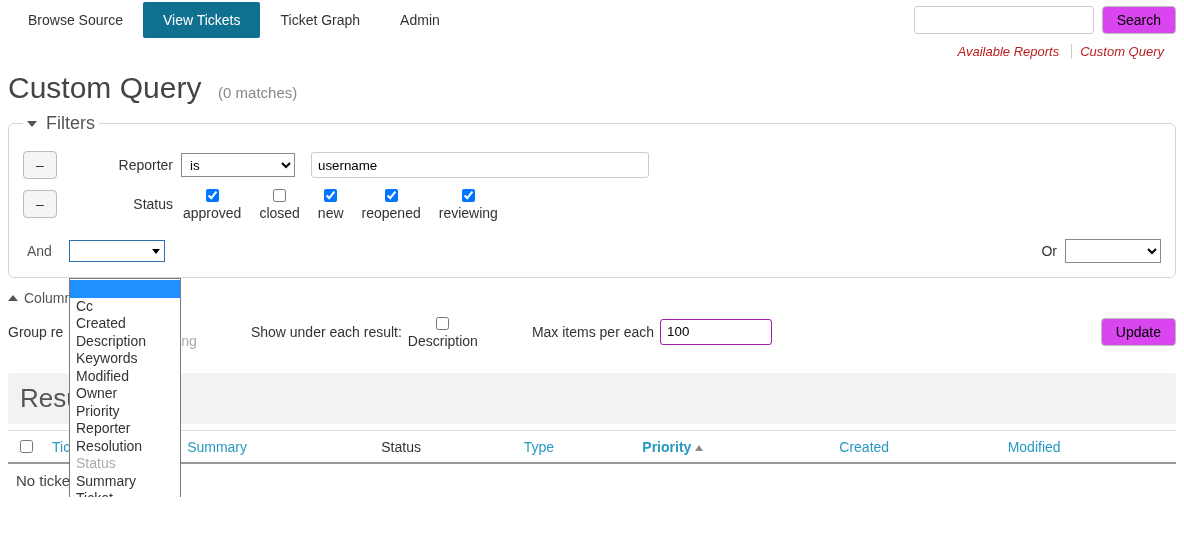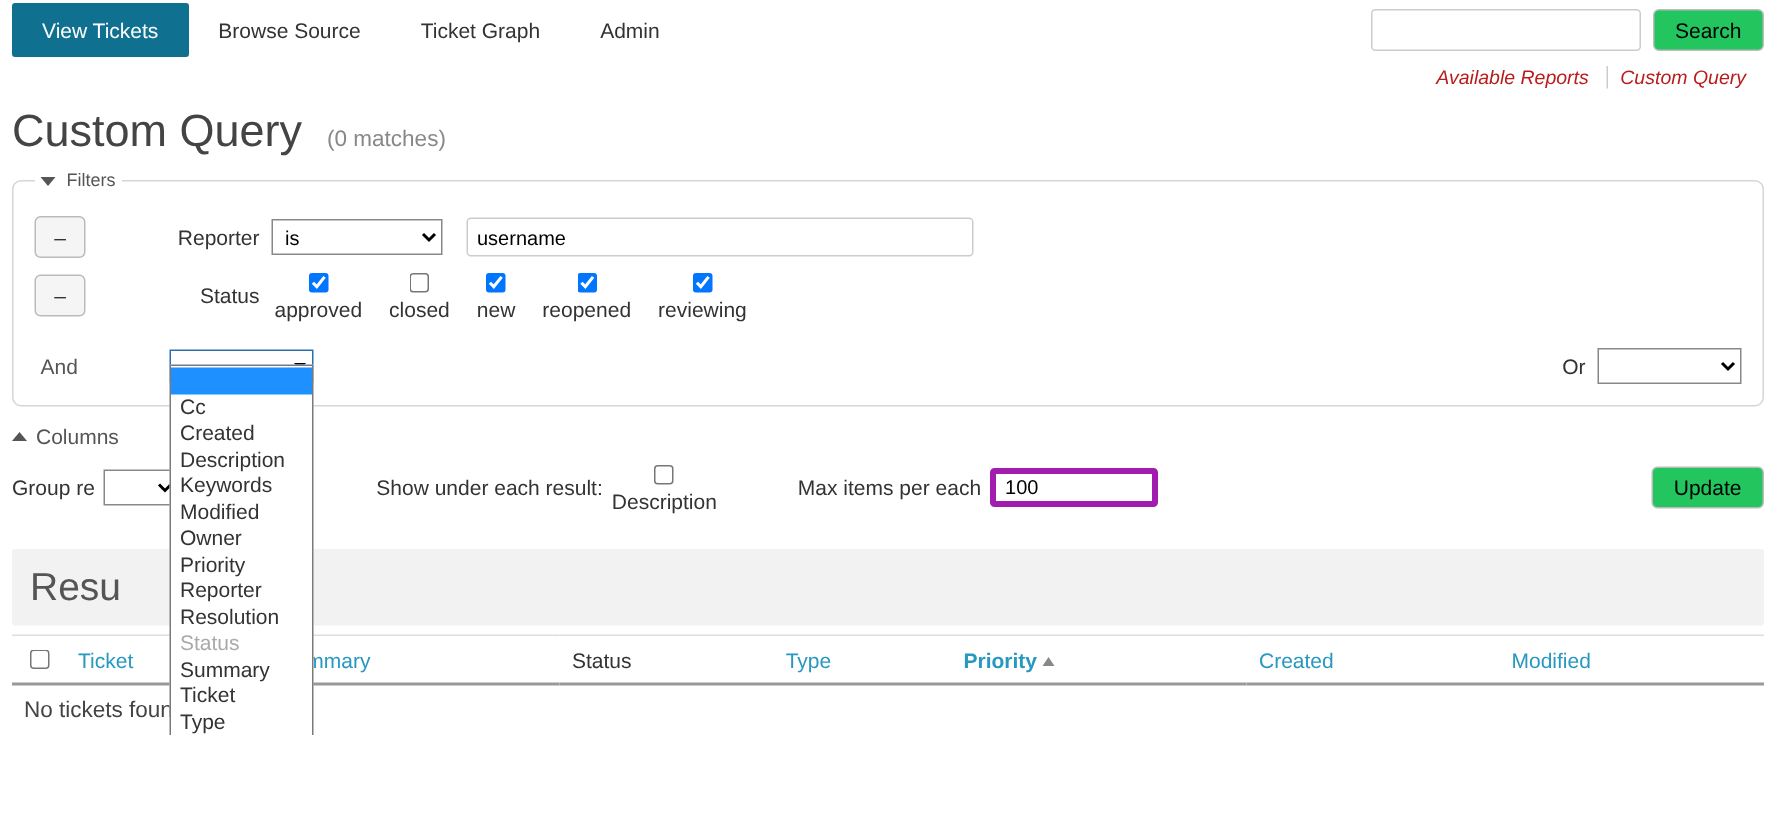--- a/index.html
+++ b/index.html
@@ -38,21 +38,21 @@
   .spacer { flex: 1; }
   .search-box {
     width: 180px;
     height: 28px;
     border: 1px solid #ccc;
     border-radius: 3px;
     margin-right: 8px;
     padding: 2px 6px;
   }
   .btn {
-    background: #22c55e;
+    background: #d946ef;
     border: 1px solid #bbb;
     border-radius: 4px;
     padding: 5px 14px;
     font-size: 14px;
     cursor: pointer;
   }
   .subnav {
     display: flex;
     justify-content: flex-end;
     padding: 4px 12px 0 0;
@@ -82,21 +82,21 @@
   }
   fieldset {
     border: 1px solid #d6d6d6;
     border-radius: 6px;
     margin: 6px 0 12px 0;
     padding: 10px 14px 14px 14px;
     position: relative;
   }
   legend {
     color: #555;
-    font-size: 12px;
+    font-size: 18px;
     padding: 0 4px;
   }
   .tri {
     display: inline-block;
     width: 0; height: 0;
     margin-right: 4px;
     vertical-align: middle;
   }
   .tri-down { border-left: 5px solid transparent; border-right: 5px solid transparent; border-top: 6px solid #555; }
   .tri-up { border-left: 5px solid transparent; border-right: 5px solid transparent; border-bottom: 6px solid #555; }
@@ -143,21 +143,20 @@
     display: inline-flex;
     align-items: center;
     margin-right: 18px;
     flex-direction: column;
   }
   .cbx input { margin-right: 4px; }
   .and-or-row {
     display: flex;
     align-items: center;
     margin-top: 18px;
-    gap: 44px;
   }
   .and-lbl { width: 42px; color: #555; margin-left: 4px;}
   .dd-wrap { position: relative; }
   .dd-select {
     width: 96px;
     height: 22px;
     border: 1px solid #2b6fb0;
     background: #fff;
     display: inline-flex;
     align-items: center;
@@ -166,23 +165,23 @@
     cursor: pointer;
   }
   .dd-caret {
     width: 0; height: 0;
     border-left: 4px solid transparent;
     border-right: 4px solid transparent;
     border-top: 5px solid #000;
   }
   .dd-list {
     position: absolute;
-    top: 10px;
+    top: 38px;
     left: 0;
-    width: 96px;
+    width: 112px;
     background: #fff;
     border: 1px solid #7a7a7a;
     z-index: 100;
     padding: 1px 0;
   }
   .dd-item {
     padding: 0px 6px;
     font-size: 14px;
     line-height: 17.5px;
     cursor: pointer;
@@ -201,21 +200,21 @@
   .options-row {
     display: flex;
     align-items: center;
     margin: 6px 0 14px 0;
   }
   .options-row .group-lbl { margin-right: 6px; }
   .options-row .seg { display: flex; align-items: center; margin-right: 36px; }
   .disabled-txt { color: #aaa; }
   input.num {
     height: 26px;
-    border: 4px solid #a21caf;
+    border: 1px solid #a21caf;
     border-radius: 3px;
     padding: 2px 6px;
     width: 112px;
     margin-left: 6px;
   }
   .update-wrap { margin-left: auto; }
   .results-hdr {
     background: #f2f2f2;
     padding: 10px 12px;
     font-size: 26px;
@@ -254,22 +253,22 @@
     padding: 8px 8px;
     color: #444;
     font-size: 15px;
   }
 </style>
 </head>
 <body>
 
 <div class="topbar">
   <div class="tabs">
+    <div class="tab">Browse Source</div>
     <div class="tab active">View Tickets</div>
-    <div class="tab">Browse Source</div>
     <div class="tab">Ticket Graph</div>
     <div class="tab">Admin</div>
   </div>
   <div class="spacer"></div>
   <input class="search-box" type="text" style="">
   <button class="btn">Search</button>
 </div>
 
 <div class="subnav">
   <a href="#">Available Reports</a>

